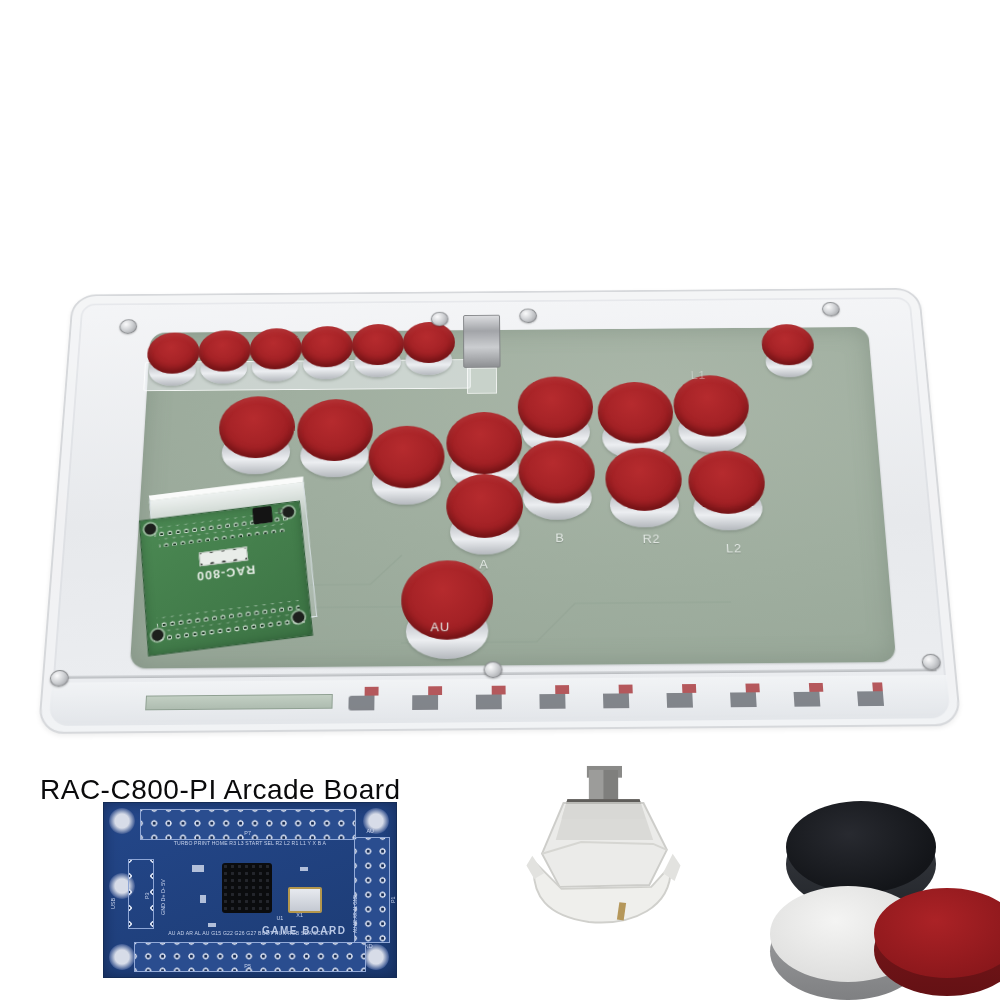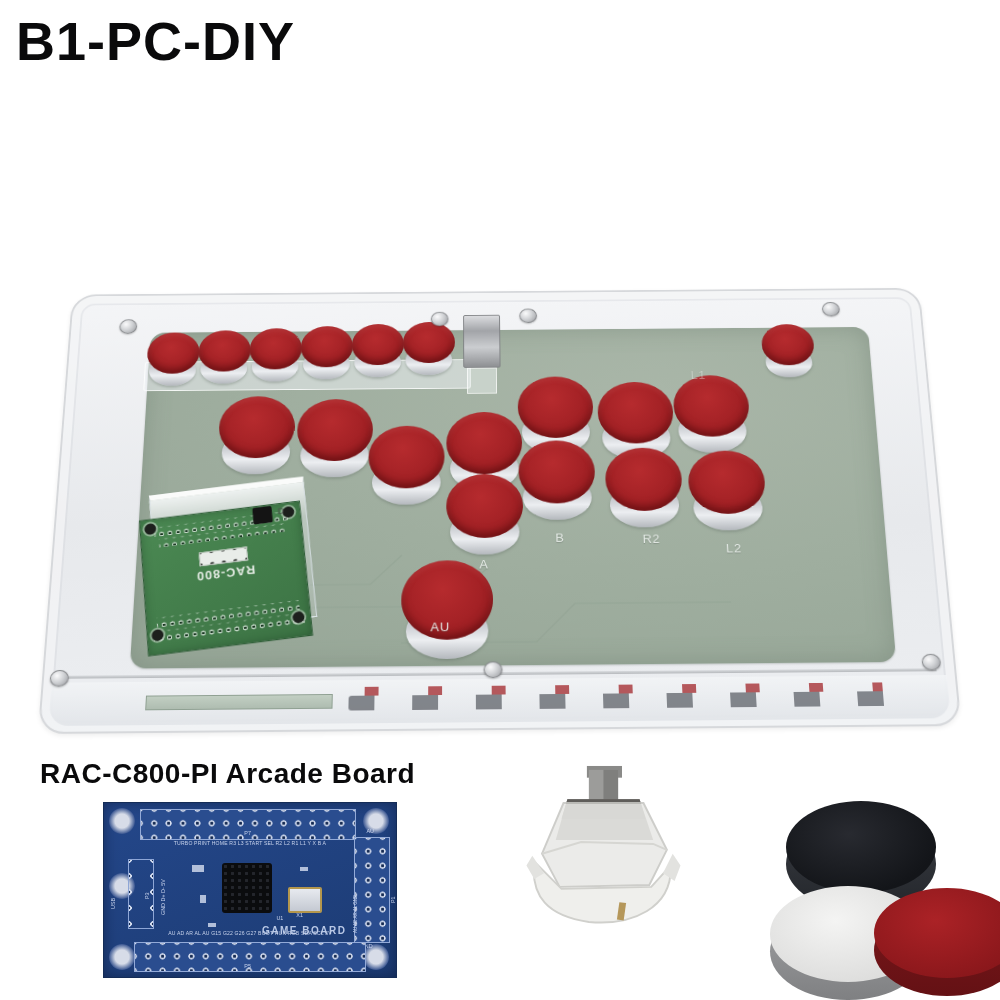--- a/index.html
+++ b/index.html
@@ -2,21 +2,21 @@
 <html><head>
 <meta charset="utf-8">
 <style>
   html,body{margin:0;padding:0;background:#ffffff;}
   .canvas{position:relative;width:1000px;height:1000px;background:#ffffff;overflow:hidden;
           font-family:"Liberation Sans",sans-serif;color:#0a0a0b;}
 
   
   .title{position:absolute;left:16px;top:10px;font-size:54px;font-weight:800;letter-spacing:1px;}
   .subtitle{position:absolute;left:250px;top:144px;font-size:47px;font-weight:800;letter-spacing:1px;}
-  .feature-title{position:absolute;font-weight:700;font-size:28px;letter-spacing:.5px;}
+  .feature-title{position:absolute;font-weight:400;font-size:28px;letter-spacing:.5px;margin-top:16px;}
   .board-title{left:40px;top:758px;}
   .keycaps-title{left:664px;top:756px;}
   .switch-title{left:397px;top:924px;font-size:30px;}
 
   
   .scene{position:absolute;left:38px;top:248px;width:924px;height:482px;
          transform:perspective(650px) rotateX(7deg) rotate(-0.5deg);transform-origin:50% 100%;}
   .case{position:absolute;inset:0;border-radius:26px;
         background:linear-gradient(180deg,#f4f5f7,#e7e9ec 55%,#eceef1);
         border:2px solid #d6d8db;
@@ -126,21 +126,20 @@
   .kc-white .side{background:linear-gradient(180deg,#a2a3a5,#7f8082);}
   .kc-white .top{background:radial-gradient(ellipse at 42% 36%,#f4f4f3,#dddddc 75%);}
   .kc-red .side{background:linear-gradient(180deg,#7c171b,#641114);}
   .kc-red .top{background:radial-gradient(ellipse at 42% 36%,#ab2226,#8a171b 75%);}
 </style>
 </head>
 <body>
 
 <div class="canvas">
 
-  <div class="title">B1-PC-DIY</div>
 
   <div class="scene">
     <div class="case"></div>
     <div class="edge-line"></div>
     <div class="sidewall">
       <div class="sw-slot"></div>
       <div class="sw-dark"></div>
       <div class="sw-red"></div>
     </div>
     <div class="plate"></div>

